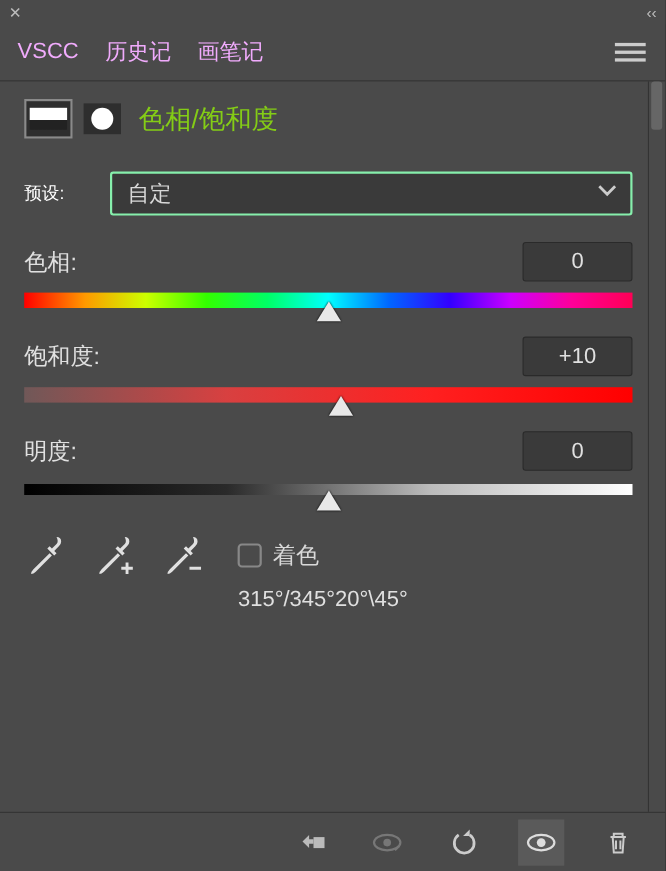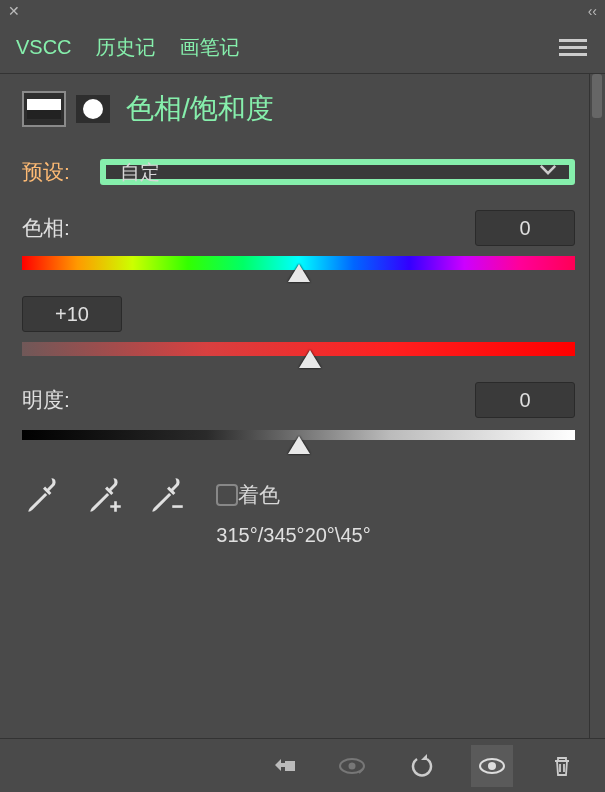--- a/index.html
+++ b/index.html
@@ -31,21 +31,21 @@
 .tabs {
   display: flex;
   align-items: center;
   height: 52px;
   border-bottom: 1px solid #333;
   padding: 0 4px;
 }
 .tab {
   padding: 10px 12px;
   font-size: 20px;
-  color: #86efac;
+  color: #f0abfc;
   white-space: nowrap;
   cursor: pointer;
 }
 .tab.active {
   background: #565656;
   color: #f0f0f0;
 }
 .menu-icon {
   margin-left: auto;
   margin-right: 14px;
@@ -102,36 +102,36 @@
   align-items: center;
   justify-content: center;
 }
 .mask-icon .c {
   width: 20px;
   height: 20px;
   border-radius: 50%;
   background: #fff;
 }
 .head-label {
-  font-size: 28px;
-  color: #86efac;
+  font-size: 24px;
+  color: #84cc16;
   margin-left: 6px;
 }
 .row {
   display: flex;
   align-items: center;
   gap: 12px;
   margin-bottom: 22px;
 }
-.label { font-size: 21px; color: #fdba74; width: 66px; }
+.label { font-size: 16px; color: #ffffff; width: 66px; }
 .select {
   flex: 1;
-  height: 26px;
+  height: 40px;
   background: #3a3a3a;
-  border: 6px solid #86efac;
+  border: 2px solid #86efac;
   border-radius: 3px;
   display: flex;
   align-items: center;
   padding: 0 14px;
   font-size: 20px;
   color: #d8d8d8;
   position: relative;
 }
 .select .chev {
   position: absolute;
@@ -205,20 +205,21 @@
   display: flex;
   align-items: center;
   gap: 20px;
   margin-top: 30px;
 }
 .eyedropper { width: 42px; height: 42px; }
 .eyedropper svg { width: 100%; height: 100%; }
 .colorize {
   display: flex;
   align-items: center;
+  gap: 10px;
   margin-left: 8px;
 }
 .checkbox {
   width: 22px;
   height: 22px;
   border: 2px solid #888;
   border-radius: 4px;
 }
 .colorize-label { font-size: 21px; color: #d8d8d8; }
 .range-row {
@@ -298,20 +299,21 @@
           <div class="numbox">0</div>
         </div>
         <div class="track">
           <div class="bar hue"></div>
           <div class="thumb-tri" style="left:50%"></div>
         </div>
       </div>
 
       <div class="slider-block">
         <div class="slider-head">
+          <span class="slabel">饱和度:</span>
           <div class="numbox">+10</div>
         </div>
         <div class="track">
           <div class="bar sat"></div>
           <div class="thumb-tri" style="left:52%"></div>
         </div>
       </div>
 
       <div class="slider-block">
         <div class="slider-head">

